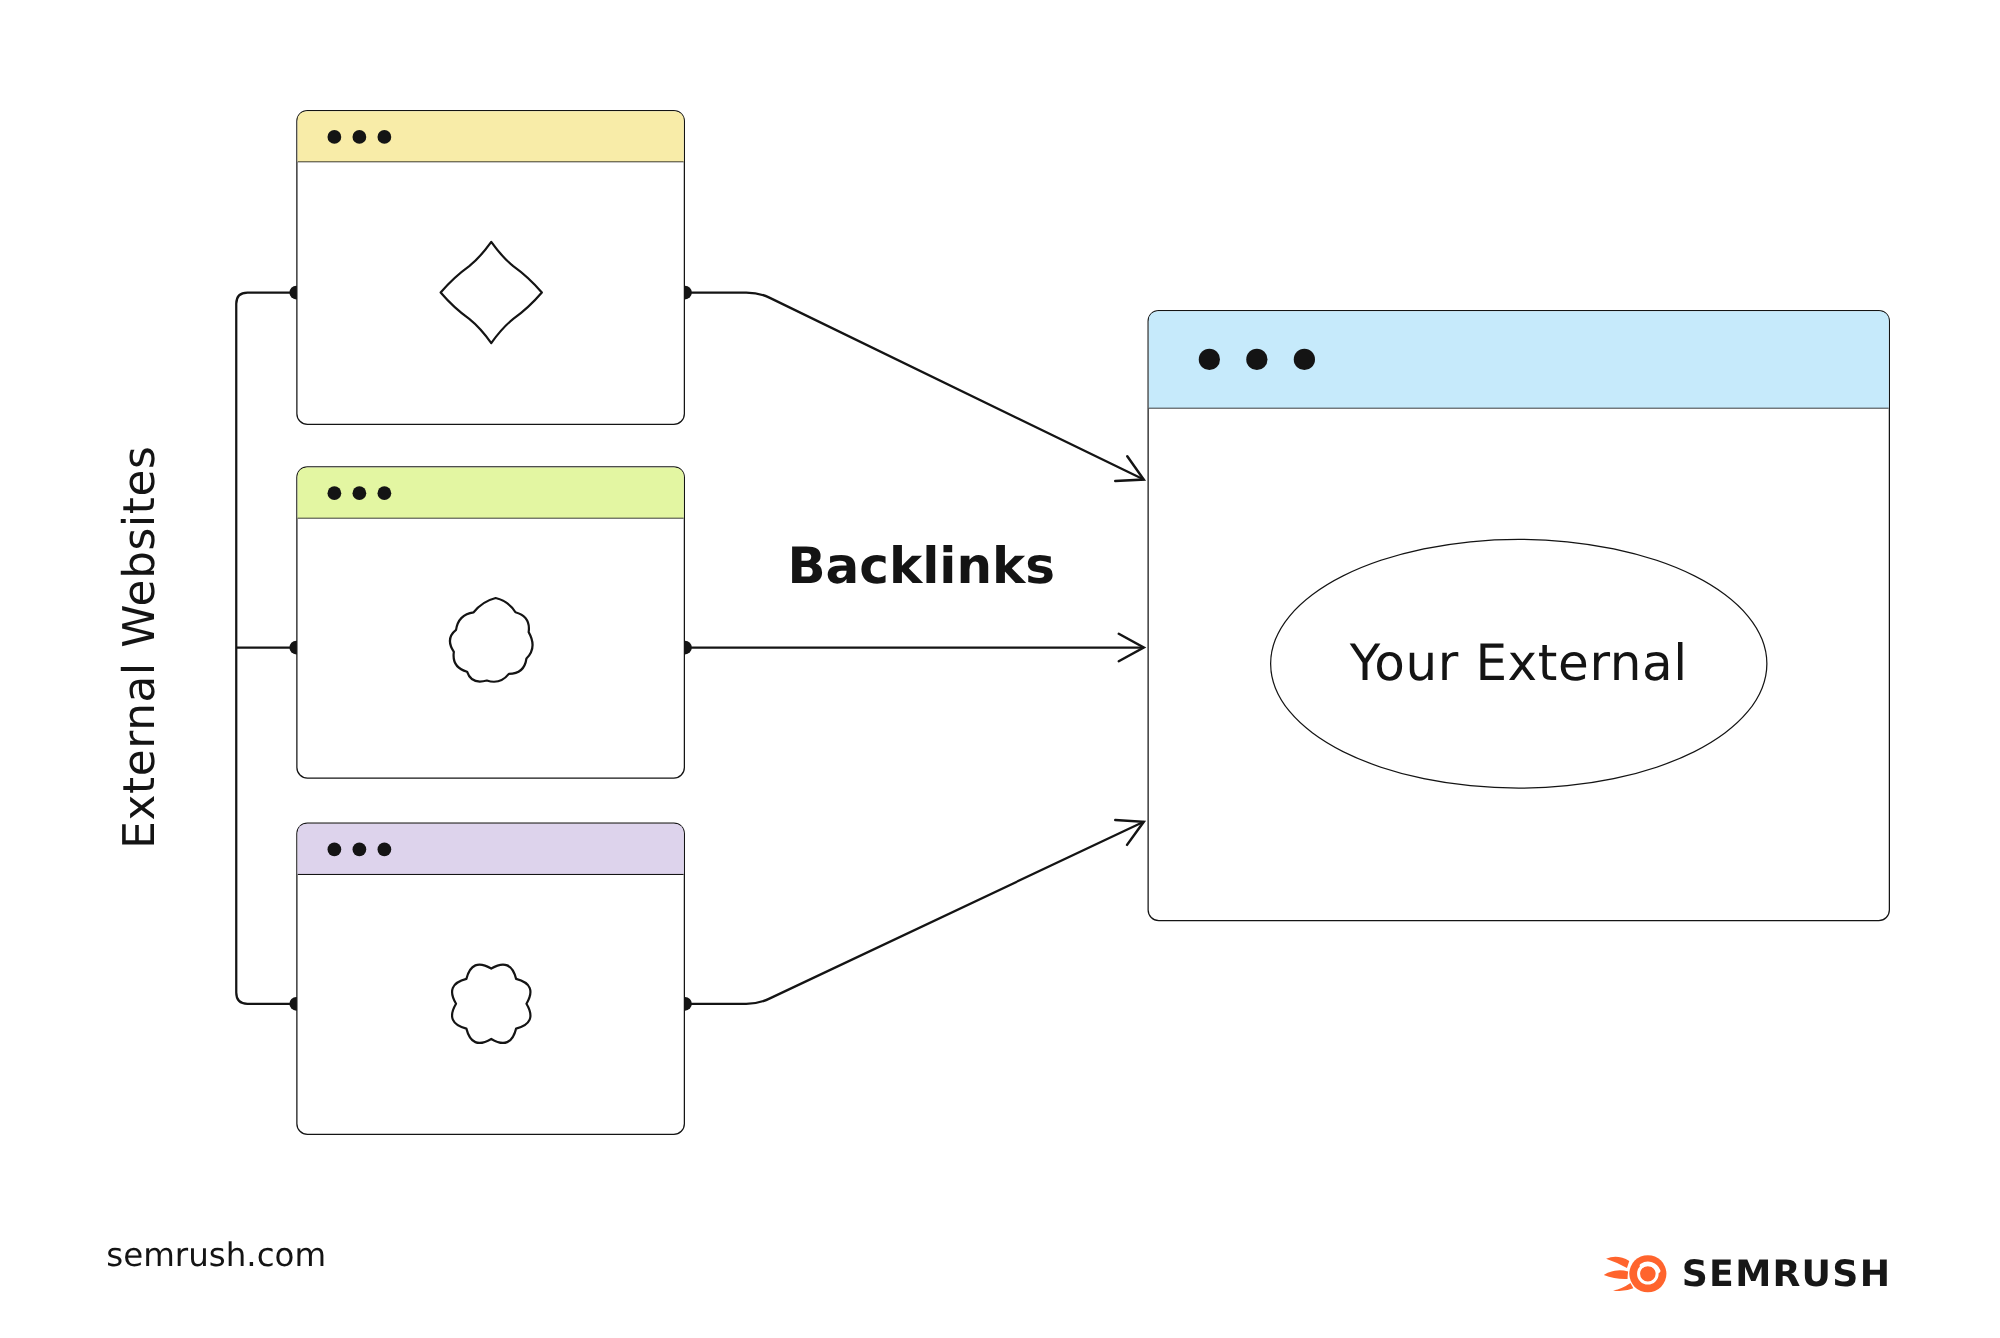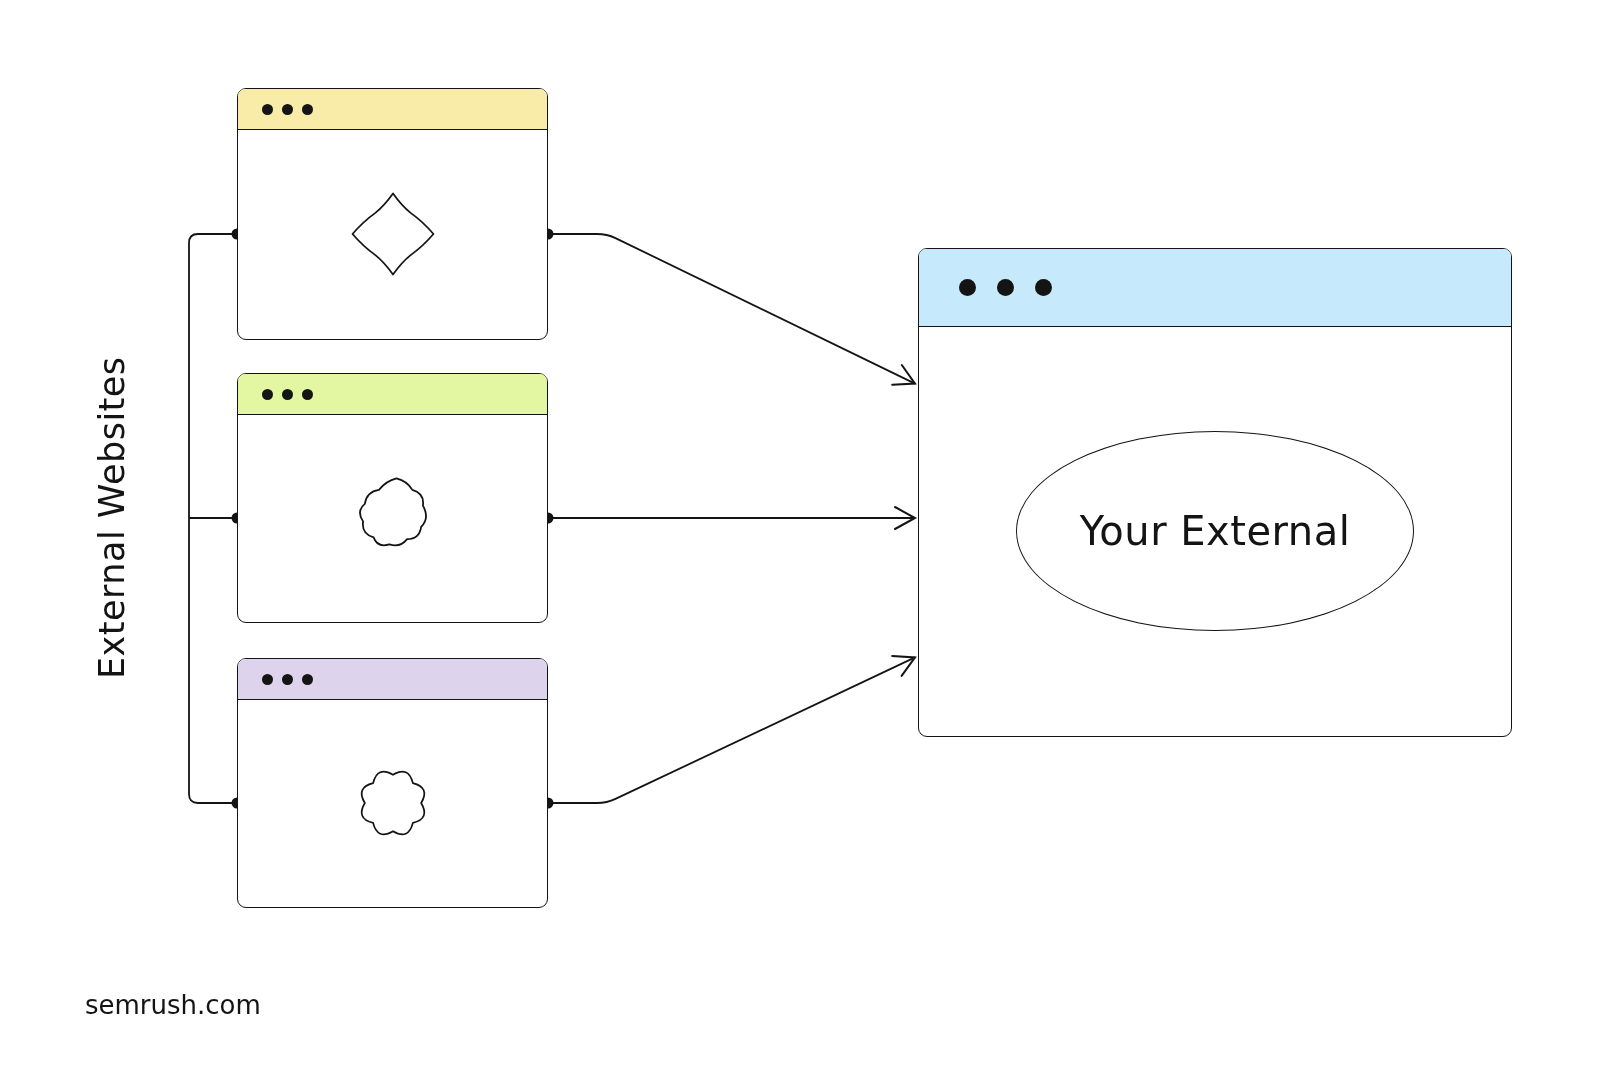--- a/index.html
+++ b/index.html
@@ -112,30 +112,44 @@
       <span class="tb-dot"></span>
       <span class="tb-dot"></span>
     </div>
     <div class="content">
       <svg width="88" height="88" viewBox="0 0 100 100">
         <path class="shape" d="M82,50 Q92.5,67.6 72.6,72.6 Q67.6,92.5 50,82 Q32.4,92.5 27.4,72.6 Q7.5,67.6 18,50 Q7.5,32.4 27.4,27.4 Q32.4,7.5 50,18 Q67.6,7.5 72.6,27.4 Q92.5,32.4 82,50 Z"></path>
       </svg>
     </div>
   </div>
 
+  <div class="arrow-label">Backlinks</div>
 
   <div class="browser big" style="left:918px;top:248px;width:594px;height:489px;">
     <div class="titlebar" style="background-color: rgb(198, 234, 251);">
       <span class="tb-dot"></span>
       <span class="tb-dot"></span>
       <span class="tb-dot"></span>
     </div>
     <div class="content">
       <div class="ellipse">
         <span>Your External</span>
       </div>
     </div>
   </div>
 
   <div class="source-text">semrush.com</div>
 
+  <div class="brand">
+    <svg width="52" height="38" viewBox="0 0 56 40">
+      <g fill="var(--brand,#FF642D)">
+        <path d="M22,9 Q12,3 2,7 Q11,10 20,15 Q21,12 22,9 Z"></path>
+        <path d="M21,18 Q10,15 0,21 Q10,25 20.5,24.5 Q20.5,21 21,18 Z"></path>
+        <path d="M23,28 Q16,33 8,34.5 Q17,36 25.5,32.5 Q24,30 23,28 Z"></path>
+        <circle cx="38" cy="20" r="16"></circle>
+      </g>
+      <circle cx="38" cy="20" r="8" fill="none" stroke="#ffffff" stroke-width="2.6"></circle>
+      <path d="M33,13 A9.3,9.3 0 0 1 46.8,17.5" fill="none" stroke="#ffffff" stroke-width="4" stroke-linecap="round"></path>
+    </svg>
+    <span class="wordmark">SEMRUSH</span>
+  </div>
 
 </div>
 
 </body></html>

